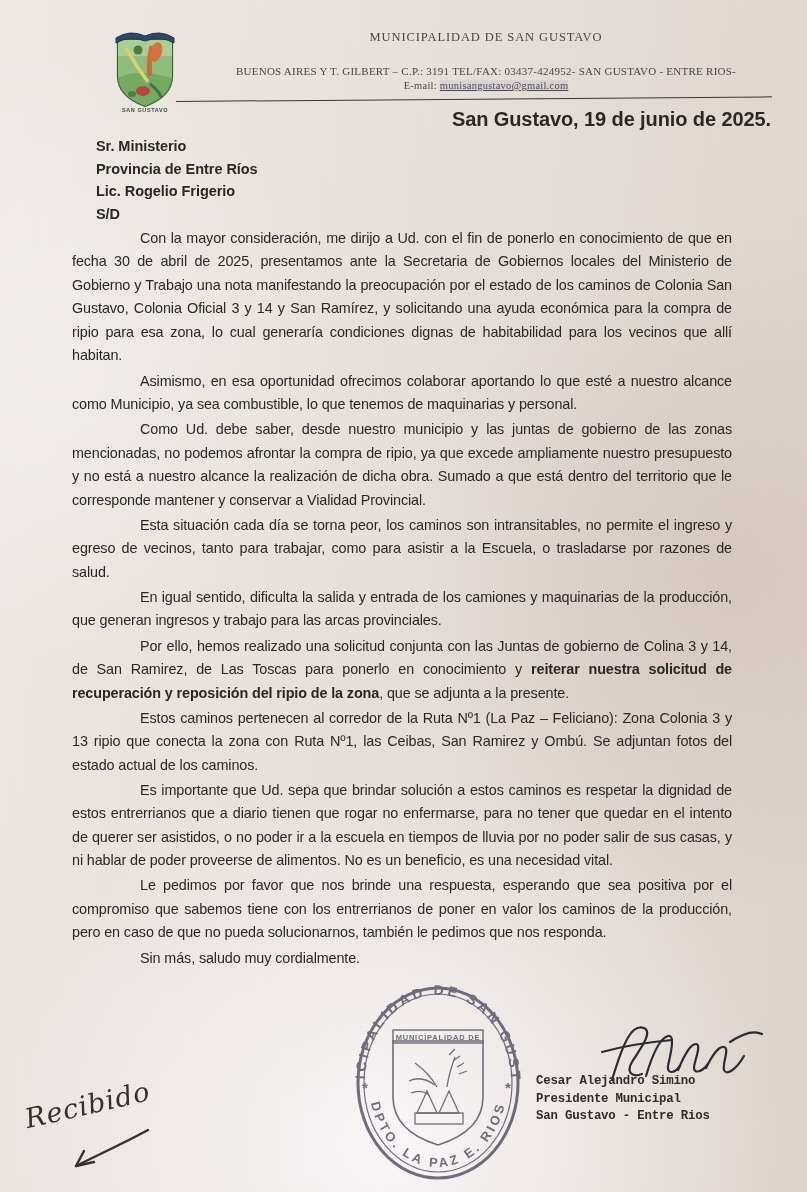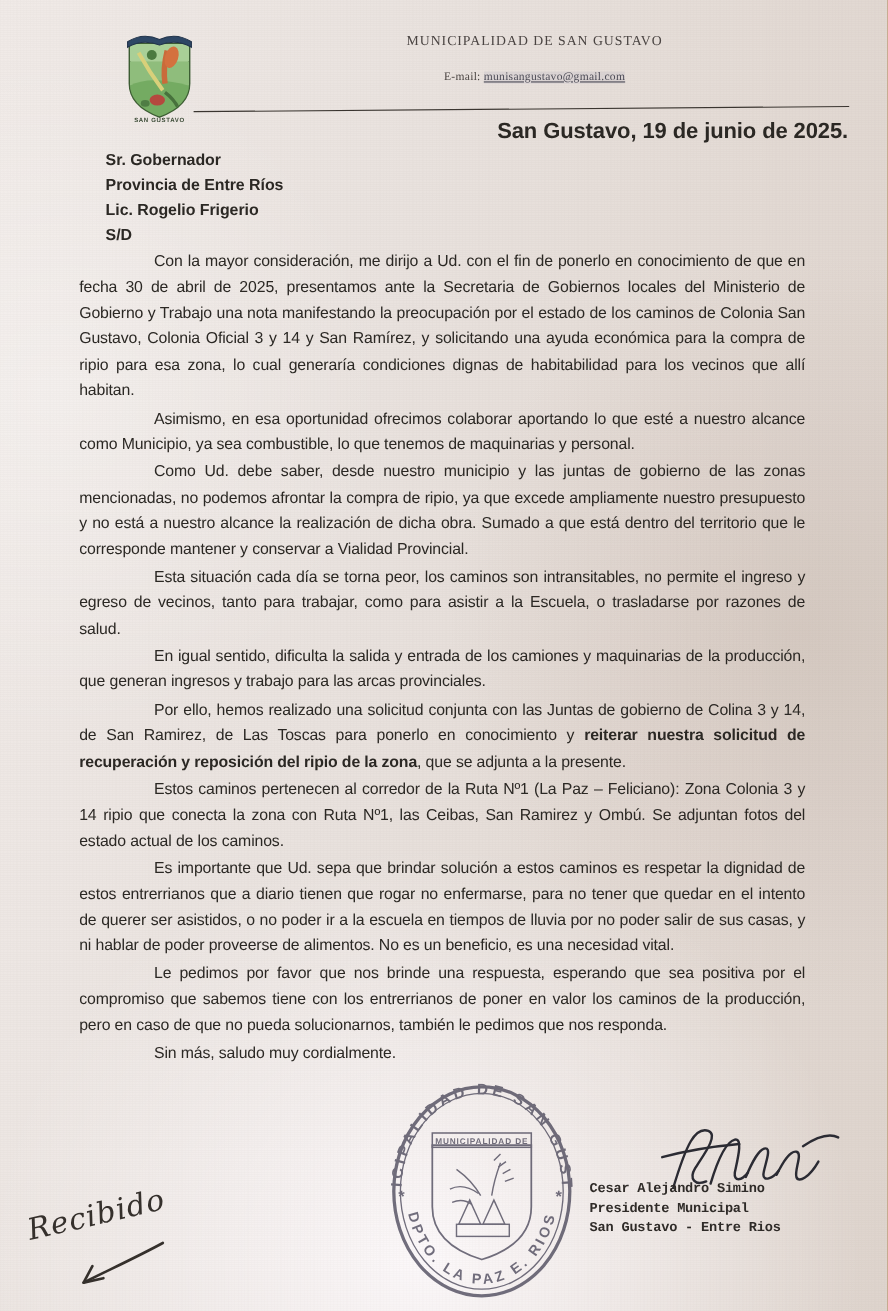--- a/index.html
+++ b/index.html
@@ -208,46 +208,47 @@
             <path d="M38 58 q8 6 12 14" stroke="#47713c" stroke-width="3" fill="none"></path>
           </g>
           <path d="M4 12 Q18 3 33 10 Q48 3 62 12 L62 17 Q48 9 33 15 Q18 9 4 17 Z" fill="#2e4765" stroke="#22344b" stroke-width="1"></path>
           </svg><div></div>
         
         <div class="crest-label">SAN GUSTAVO</div>
       </div>
 
       <div class="lh-text">
         <div class="lh-title">MUNICIPALIDAD DE SAN GUSTAVO</div>
+        <div class="lh-addr">BUENOS AIRES Y T. GILBERT – C.P.: 3191 TEL/FAX: 03437-424952- SAN GUSTAVO - ENTRE RIOS-</div>
         <div class="lh-addr lh-email">
           <span>E-mail:</span>
           <span class="mail-link">munisangustavo@gmail.com</span>
         </div>
       </div>
 
       <div class="rule"></div>
     </div>
 
     <div class="date-line">San Gustavo, 19 de junio de 2025.</div>
 
     <div class="recipient">
-      <div>Sr. Gobernador</div>
+      <div>Sr. Ministerio</div>
       <div>Provincia de Entre Ríos</div>
       <div>Lic. Rogelio Frigerio</div>
       <div>S/D</div>
     </div>
 
     <div class="body-block">
       <p>Con la mayor consideración, me dirijo a Ud. con el fin de ponerlo en conocimiento de que en fecha 30 de abril de 2025, presentamos ante la Secretaria de Gobiernos locales del Ministerio de Gobierno y Trabajo una nota manifestando la preocupación por el estado de los caminos de Colonia San Gustavo, Colonia Oficial 3 y 14 y San Ramírez, y solicitando una ayuda económica para la compra de ripio para esa zona, lo cual generaría condiciones dignas de habitabilidad para los vecinos que allí habitan.</p>
       <p>Asimismo, en esa oportunidad ofrecimos colaborar aportando lo que esté a nuestro alcance como Municipio, ya sea combustible, lo que tenemos de maquinarias y personal.</p>
       <p>Como Ud. debe saber, desde nuestro municipio y las juntas de gobierno de las zonas mencionadas, no podemos afrontar la compra de ripio, ya que excede ampliamente nuestro presupuesto y no está a nuestro alcance la realización de dicha obra. Sumado a que está dentro del territorio que le corresponde mantener y conservar a Vialidad Provincial.</p>
       <p>Esta situación cada día se torna peor, los caminos son intransitables, no permite el ingreso y egreso de vecinos, tanto para trabajar, como para asistir a la Escuela, o trasladarse por razones de salud.</p>
       <p>En igual sentido, dificulta la salida y entrada de los camiones y maquinarias de la producción, que generan ingresos y trabajo para las arcas provinciales.</p>
       <p><span>Por ello, hemos realizado una solicitud conjunta con las Juntas de gobierno de Colina 3 y 14, de San Ramirez, de Las Toscas para ponerlo en conocimiento y </span><b>reiterar nuestra solicitud de recuperación y reposición del ripio de la zona</b><span>, que se adjunta a la presente.</span></p>
-      <p>Estos caminos pertenecen al corredor de la Ruta Nº1 (La Paz – Feliciano): Zona Colonia 3 y 14 ripio que conecta la zona con Ruta Nº1, las Ceibas, San Ramirez y Ombú. Se adjuntan fotos del estado actual de los caminos.</p>
+      <p>Estos caminos pertenecen al corredor de la Ruta Nº1 (La Paz – Feliciano): Zona Colonia 3 y 13 ripio que conecta la zona con Ruta Nº1, las Ceibas, San Ramirez y Ombú. Se adjuntan fotos del estado actual de los caminos.</p>
       <p>Es importante que Ud. sepa que brindar solución a estos caminos es respetar la dignidad de estos entrerrianos que a diario tienen que rogar no enfermarse, para no tener que quedar en el intento de querer ser asistidos, o no poder ir a la escuela en tiempos de lluvia por no poder salir de sus casas, y ni hablar de poder proveerse de alimentos. No es un beneficio, es una necesidad vital.</p>
       <p>Le pedimos por favor que nos brinde una respuesta, esperando que sea positiva por el compromiso que sabemos tiene con los entrerrianos de poner en valor los caminos de la producción, pero en caso de que no pueda solucionarnos, también le pedimos que nos responda.</p>
       <p>Sin más, saludo muy cordialmente.</p>
     </div>
 
     <div class="stamp">
       <svg width="186" height="196" viewBox="0 0 186 196">
         <defs>
           <path id="arcTop" d="M 20,98 A 73,88 0 0 1 166,98" fill="none"></path>
           <path id="arcBot" d="M 24,98 A 69,84 0 0 0 162,98" fill="none"></path>

